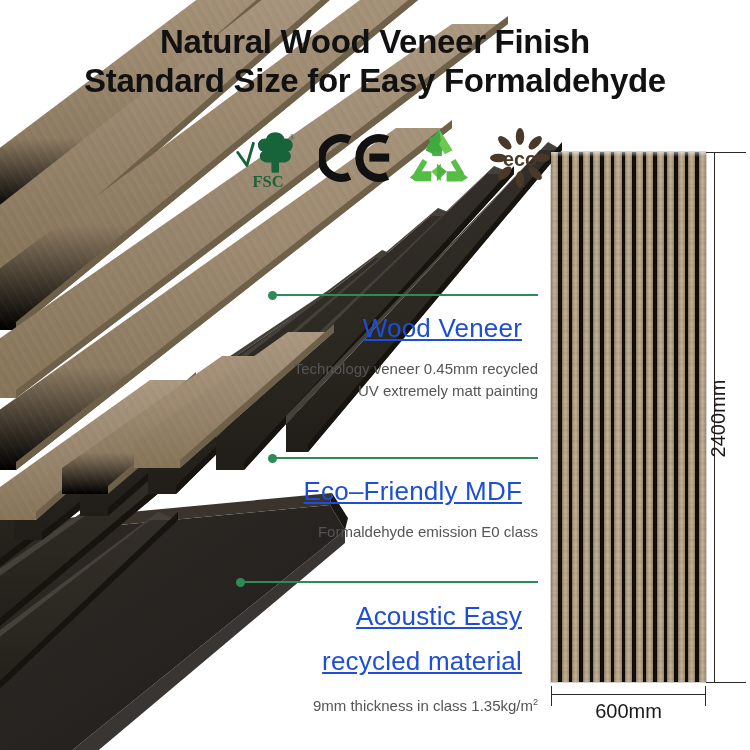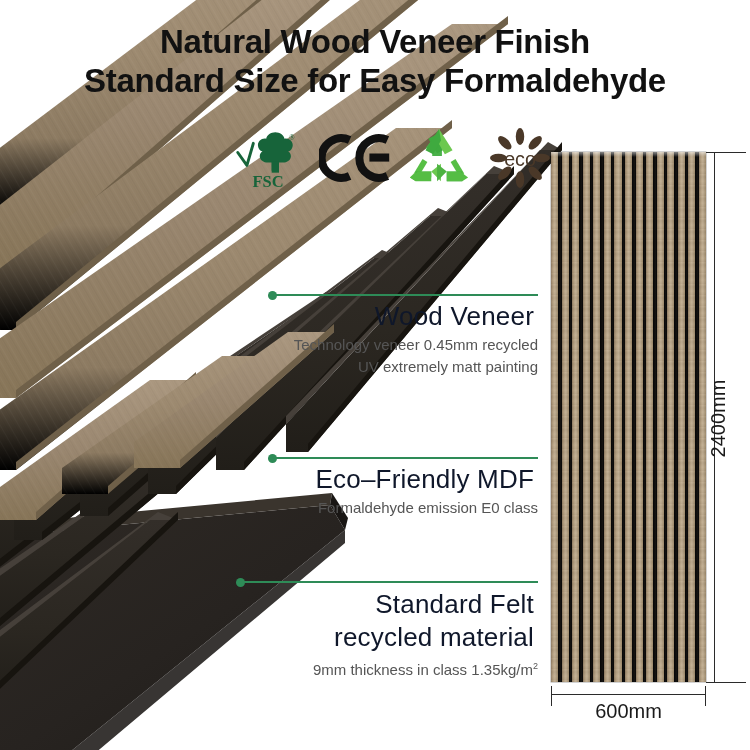--- a/index.html
+++ b/index.html
@@ -52,21 +52,21 @@
   }
   .badge {
     display: flex;
     align-items: center;
     justify-content: center;
     height: 72px;
   }
   .badge-fsc { width: 72px; }
   .badge-ce  { width: 72px; }
   .badge-rec { width: 68px; }
-  .badge-eco { width: 64px; }
+  .badge-eco { width: 64px; font-weight: bold; }
 
   
   .art {
     position: absolute;
     left: 0;
     top: 0;
     width: 750px;
     height: 750px;
     z-index: 10;
   }
@@ -86,26 +86,27 @@
   }
   .callout-dot {
     position: absolute;
     z-index: 46;
     width: 9px;
     height: 9px;
     border-radius: 50%;
     background: #2e8b57;
   }
   .callout h3 {
-    margin: 4px;
+    margin: 16px;
     font-size: 26px;
     line-height: 29px;
     font-weight: normal;
-    color: #0f172a;
+    color: #1d4ed8;
     letter-spacing: 0.2px;
+    text-decoration: underline;
   }
   .callout p {
     margin: 2px 0 0 0;
     font-size: 15px;
     line-height: 20px;
     color: #555555;
   }
   .callout p .sup {
     font-size: 9px;
     vertical-align: super;
@@ -376,21 +377,21 @@
   <div class="callout-dot" style="left:268px; top:454px;"></div>
   <div class="callout-rule" style="left:276px; top:457px; width:262px;"></div>
   <div class="callout" style="left:208px; top:461px;">
     <h3>Eco–Friendly MDF</h3>
     <p>Formaldehyde emission E0 class</p>
   </div>
 
   <div class="callout-dot" style="left:236px; top:578px;"></div>
   <div class="callout-rule" style="left:244px; top:581px; width:294px;"></div>
   <div class="callout" style="left:208px; top:586px;">
-    <h3>Standard Felt</h3>
+    <h3>Acoustic Easy</h3>
     <h3>recycled material</h3>
     <p><span>9mm thickness in class 1.35kg/m</span><span class="sup">2</span></p>
   </div>
 
   <div class="panel">
     <div class="panel-slats" id="panel-slats">
         <div class="slat" style="flex: 1 1 0px;"></div>
         <div class="gap" style="flex: 0 0 3.4px;"></div>
         <div class="slat" style="flex: 1 1 0px;"></div>
         <div class="gap" style="flex: 0 0 3.4px;"></div>

